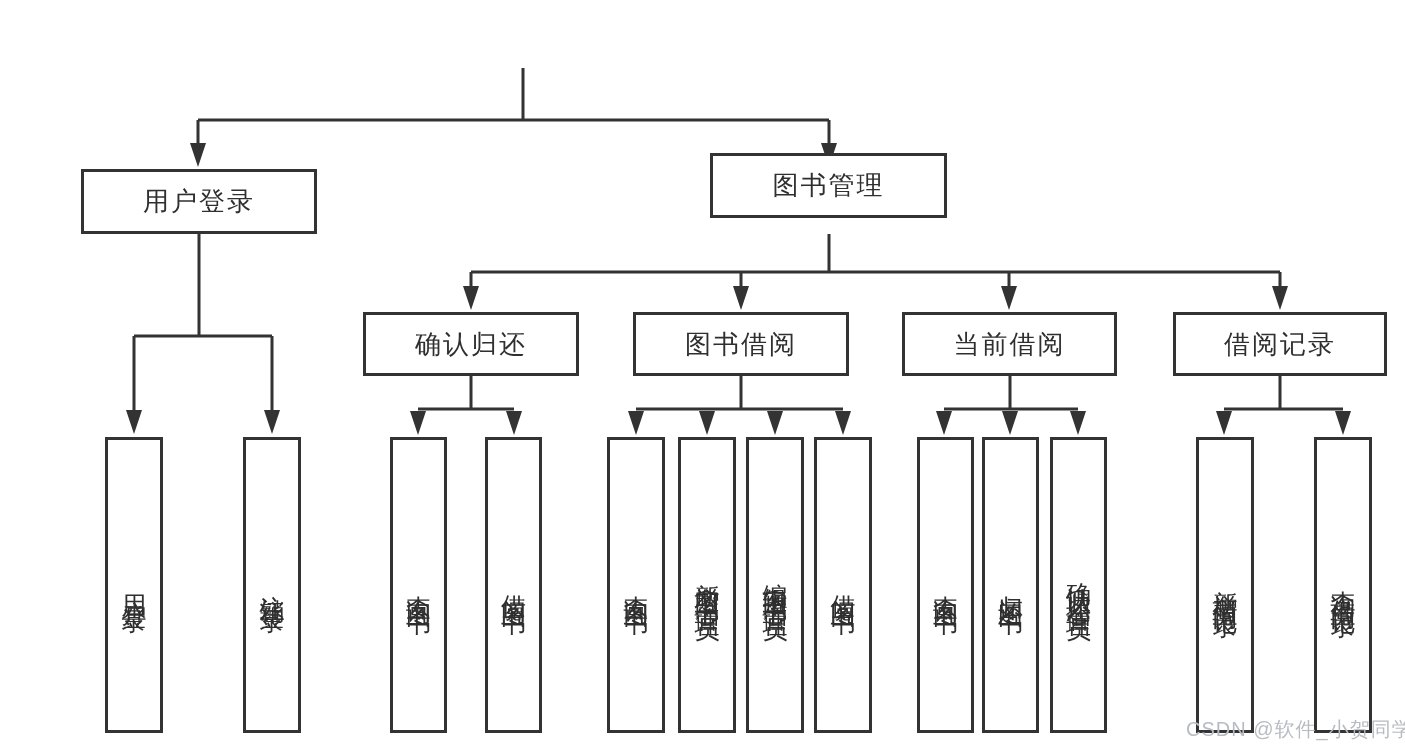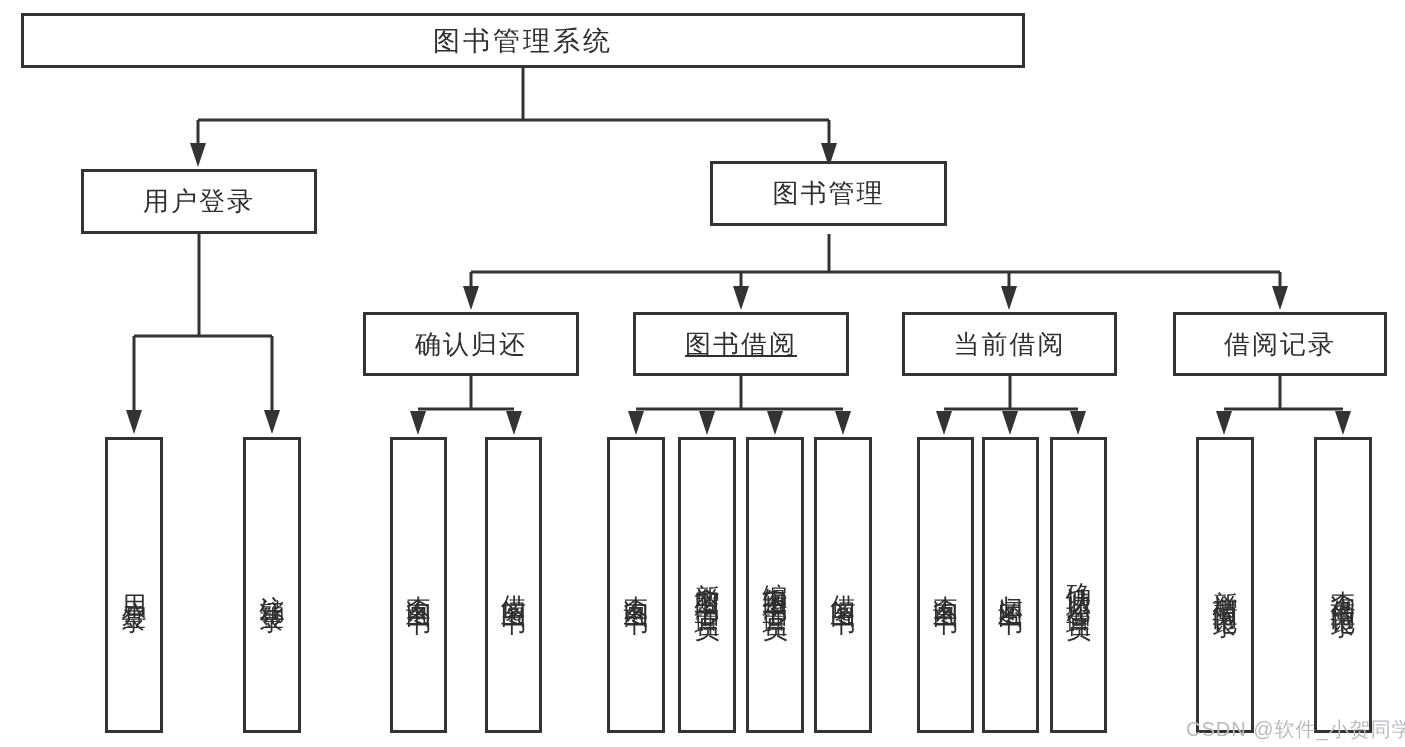--- a/index.html
+++ b/index.html
@@ -21,23 +21,23 @@
   .h-label { font-size:26px; letter-spacing:2px; white-space:nowrap; }
   .root-label { font-size:27px; letter-spacing:3px; }
   .leaf .v-label {
     writing-mode:vertical-rl; text-orientation:mixed;
     font-size:25px; line-height:1; letter-spacing:5px;
     white-space:nowrap;
   }
   
   #root-box  { left:21px;  top:13px;  width:1004px; height:55px; }
   #n2a { left:81px;  top:169px; width:236px; height:65px; }
-  #n2b { left:710px; top:161px; width:237px; height:65px; }
+  #n2b { left:710px; top:153px; width:237px; height:65px; }
   #n3a { left:363px;  top:312px; width:216px; height:64px; }
-  #n3b { left:633px;  top:312px; width:216px; height:64px;text-decoration:underline; }
+  #n3b { left:633px;  top:312px; width:216px; height:64px; }
   #n3c { left:902px;  top:312px; width:215px; height:64px; }
   #n3d { left:1173px; top:312px; width:214px; height:64px; }
   .leaf { top:437px; height:296px; width:58px; }
   #l1  { left:105px; }  #l2  { left:243px; }
   #l3  { left:390px; width:57px; }  #l4  { left:485px; width:57px; }
   #l5  { left:607px; }  #l6  { left:678px; }
   #l7  { left:746px; }  #l8  { left:814px; }
   #l9  { left:917px; width:57px; }  #l10 { left:982px; width:57px; }  #l11 { left:1050px; width:57px; }
   #l12 { left:1196px; } #l13 { left:1314px; }
   .watermark {
@@ -64,23 +64,20 @@
              M1001 286 L1017 286 L1009 310 Z  M1272 286 L1288 286 L1280 310 Z
              M126 410 L142 410 L134 434 Z  M264 410 L280 410 L272 434 Z
              M410 411 L426 411 L418 435 Z  M506 411 L522 411 L514 435 Z
              M628 411 L644 411 L636 435 Z  M699 411 L715 411 L707 435 Z
              M767 411 L783 411 L775 435 Z  M835 411 L851 411 L843 435 Z
              M936 411 L952 411 L944 435 Z  M1002 411 L1018 411 L1010 435 Z
              M1070 411 L1086 411 L1078 435 Z
              M1216 411 L1232 411 L1224 435 Z  M1335 411 L1351 411 L1343 435 Z" fill="#333333" stroke="none"></path>
   </svg>
 
-  <div class="node" id="root-box">
-    <span class="root-label">图书管理系统</span>
-  </div>
 
   <div class="node" id="n2a">
     <span class="h-label">用户登录</span>
   </div>
   <div class="node" id="n2b">
     <span class="h-label">图书管理</span>
   </div>
 
   <div class="node" id="n3a">
     <span class="h-label">确认归还</span>

